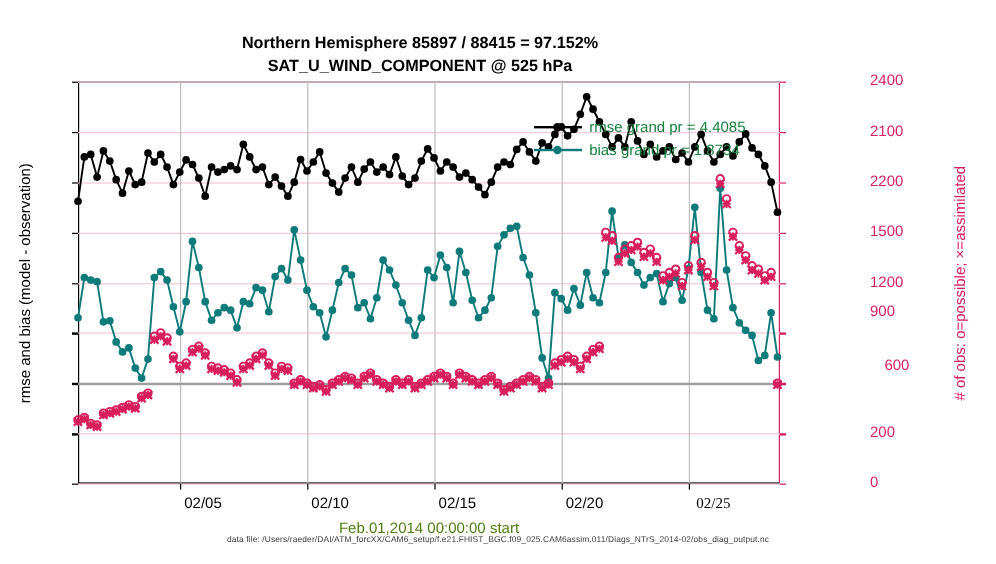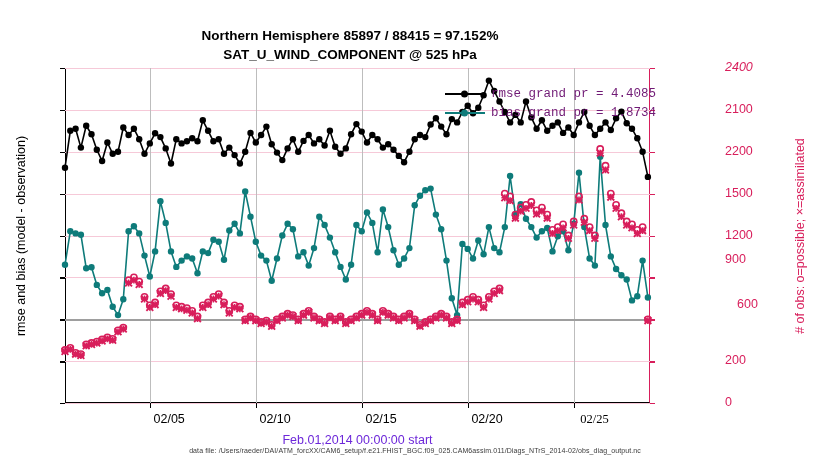--- a/index.html
+++ b/index.html
@@ -52,25 +52,25 @@
   }
 
   
   .xtick-mark{position:absolute;bottom:-5px;width:1.4px;height:5px;background:#000;}
   .xtick-label{
     position:absolute;top:344px;width:70px;margin-left:-35px;
     text-align:right;font-size:12.5px;color:#000;
   }
   .xlabel{
     position:absolute;left:0;top:365px;width:585px;text-align:center;
-    font-size:12.5px;color:#6d28d9;
+    font-size:12.5px;color:#4d7c0f;
   }
 
   
-  .legend{position:absolute;left:380px;top:16px;font-size:12.5px;color:#701a75;font-family:Liberation Mono, monospace;}
+  .legend{position:absolute;left:380px;top:28px;font-size:12.5px;color:#15803d;}
   .legend-row{display:flex;align-items:center;height:19px;white-space:nowrap;}
   .legend-line{display:inline-block;width:40px;height:2px;position:relative;margin-right:6px;}
   .legend-line.rmse{background:#000;}
   .legend-line.bias{background:#0e7b7a;}
   .legend-dot{
     position:absolute;left:16px;top:50%;transform:translateY(-50%);
     width:7px;height:7px;border-radius:50%;
   }
   .legend-dot.rmse{background:#000;}
   .legend-dot.bias{background:#0e7b7a;}
@@ -697,21 +697,21 @@
         <div class="ytick-right" style="top: 192px;">900</div>
         <div class="ytick-right-mark" style="top: 209.375px;"></div>
         <div class="ytick-right" style="top: 167.5px;">1200</div>
         <div class="ytick-right-mark" style="top: 167.5px;"></div>
         <div class="ytick-right" style="top: 125.625px;">1500</div>
         <div class="ytick-right-mark" style="top: 125.625px;"></div>
         <div class="ytick-right" style="top: 83.75px;">2200</div>
         <div class="ytick-right-mark" style="top: 83.75px;"></div>
         <div class="ytick-right" style="top: 41.875px;">2100</div>
         <div class="ytick-right-mark" style="top: 41.875px;"></div>
-        <div class="ytick-right" style="top: 0px; font-style: italic;">2400</div>
+        <div class="ytick-right" style="top: 0px;">2400</div>
         <div class="ytick-right-mark" style="top: 0px;"></div>
       </div>
     <div id="x-axis">
         <div class="xtick-mark" style="left: 84.7826px;"></div>
         <div class="xtick-label" style="left: 84.7826px;">02/05</div>
         <div class="xtick-mark" style="left: 190.761px;"></div>
         <div class="xtick-label" style="left: 190.761px;">02/10</div>
         <div class="xtick-mark" style="left: 296.739px;"></div>
         <div class="xtick-label" style="left: 296.739px;">02/15</div>
         <div class="xtick-mark" style="left: 402.717px;"></div>

